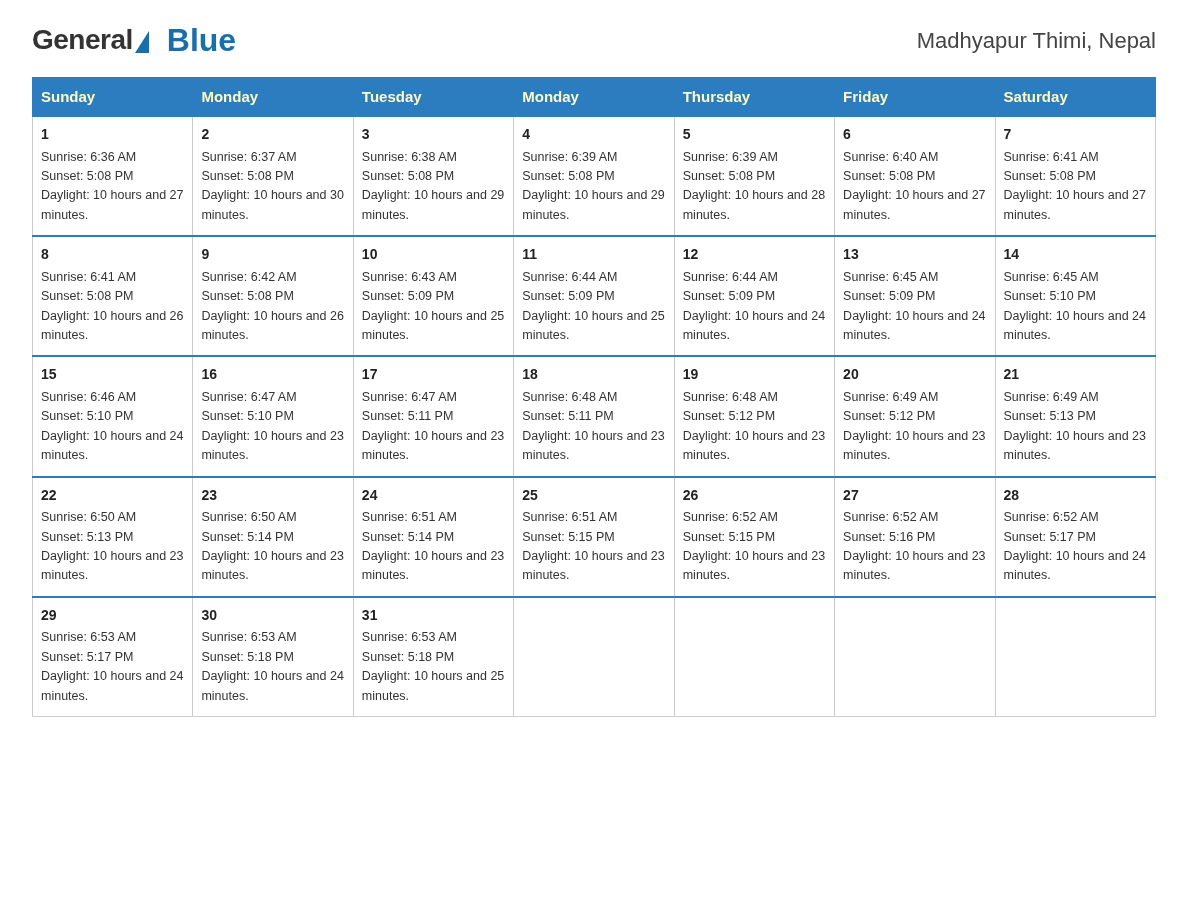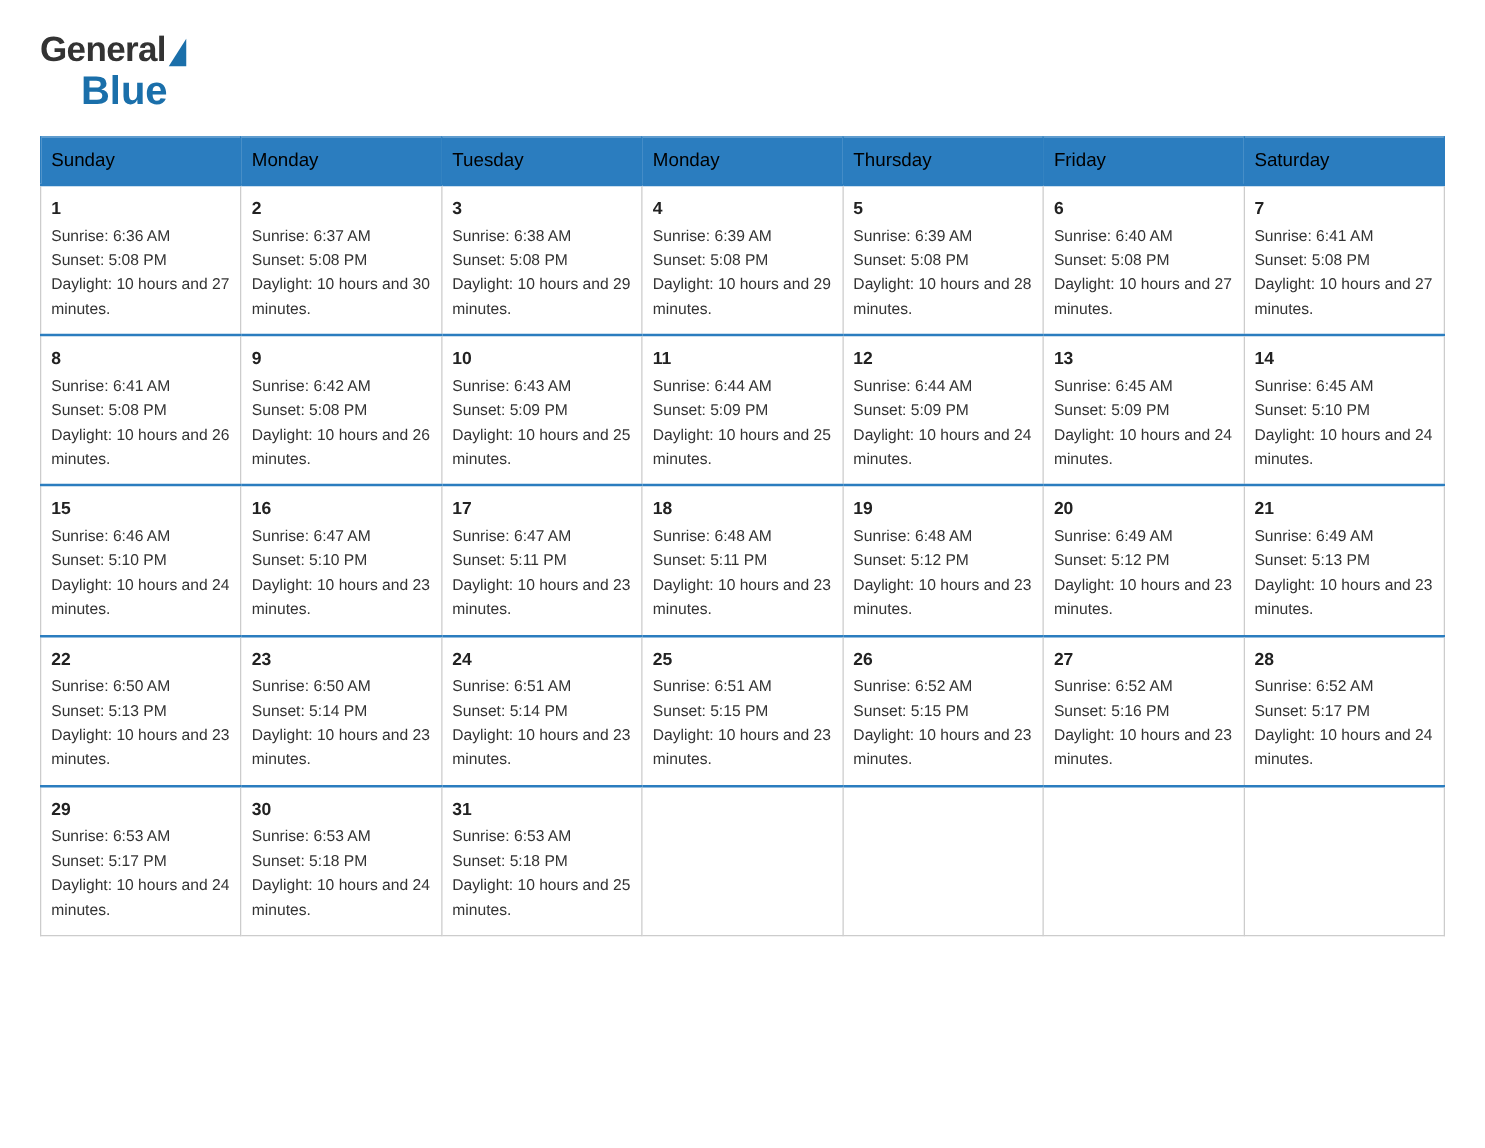--- a/index.html
+++ b/index.html
@@ -11,22 +11,22 @@
       min-height: 918px;
     }
     .header {
       display: flex;
       justify-content: space-between;
       align-items: flex-start;
       margin-bottom: 18px;
     }
     .logo {
       display: flex;
-      flex-direction: column;
-      align-items: center;
+      flex-direction: row;
+      align-items: flex-start;
     }
     .logo-top {
       display: flex;
       align-items: center;
     }
     .logo-general {
       font-size: 28px;
       font-weight: bold;
       color: #333;
       letter-spacing: -0.5px;
@@ -61,23 +61,23 @@
       font-weight: normal;
       margin-top: 4px;
     }
     .calendar {
       width: 100%;
       border-collapse: collapse;
       border: 1px solid #bbb;
     }
     .calendar th {
       background: #2b7dbf;
-      color: #000000;
+      color: #fef9c3;
       font-size: 15px;
-      font-weight: 400;
+      font-weight: 700;
       padding: 10px 8px;
       text-align: left;
       border: 1px solid #2b7dbf;
     }
     .calendar td {
       vertical-align: top;
       padding: 7px 8px 10px 8px;
       border: 1px solid #ccc;
       border-top: 2px solid #2b7dbf;
       width: 14.28%;
@@ -102,20 +102,21 @@
 
 <div class="header">
   <div class="logo">
     <div class="logo-top">
       <span class="logo-general">General</span>
       <div class="logo-triangle"></div>
     </div>
     <span class="logo-blue">Blue</span>
   </div>
   <div class="title-block">
+    <div class="title-location">Madhyapur Thimi, Nepal</div>
   </div>
 </div>
 
 <table class="calendar">
   <thead>
     <tr>
       <th>Sunday</th>
       <th>Monday</th>
       <th>Tuesday</th>
       <th>Monday</th>

